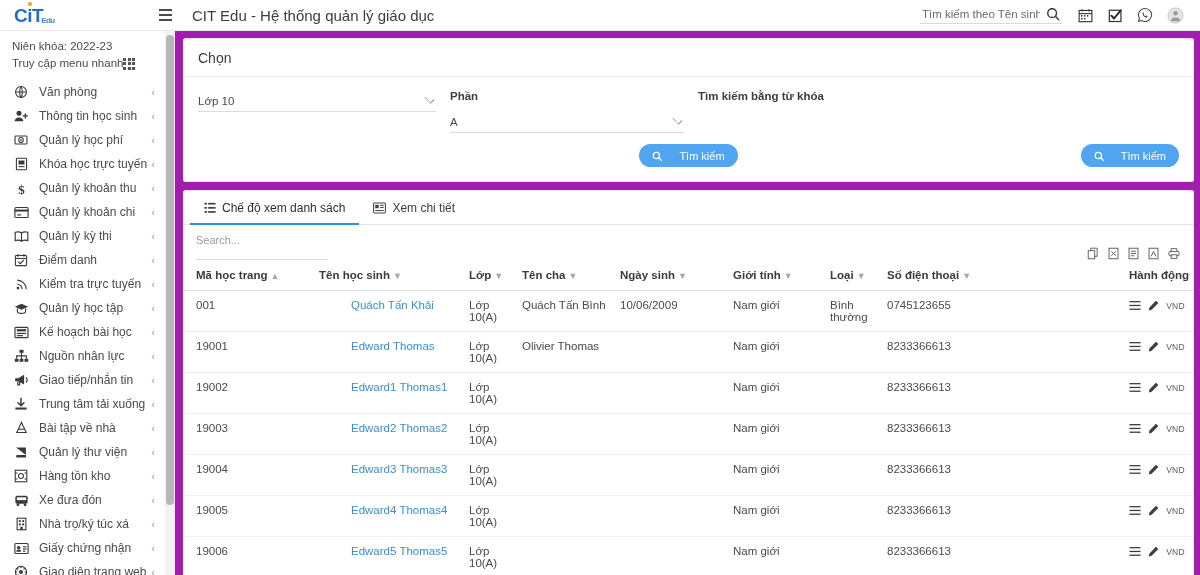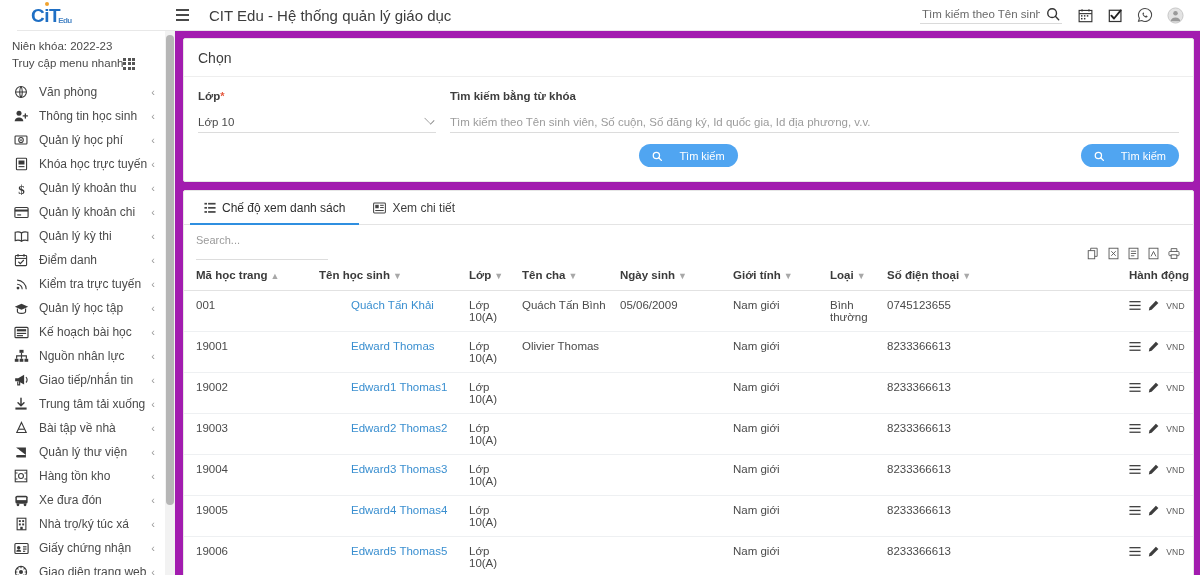--- a/index.html
+++ b/index.html
@@ -8,21 +8,21 @@
     font-family: "Liberation Sans", sans-serif;
     font-size: 13px;
     color: #454545;
     background: #ffffff;
     overflow: hidden;
   }
   .app { position: relative; width: 1200px; height: 575px; }
 
   
   .topbar {
-    position: absolute; top: 0; left: 17px; right: 0; height: 31px;
+    position: absolute; top: 0; left: 0; right: 0; height: 31px;
     background: #ffffff;
     border-bottom: 1px solid #e8e8e8;
     display: flex; align-items: center;
   }
   .logo-wrap {
     width: 142px; height: 31px; display: flex; align-items: center;
     padding-left: 14px;
   }
   .logo {
     font-family: "Liberation Sans", sans-serif;
@@ -531,35 +531,36 @@
     <div class="thumb"></div>
   </div>
 
   <div class="main">
 
     <div class="card">
       <div class="panel-title">Chọn</div>
 
       <div class="filters">
         <div class="fld lop">
-          <div class="fld-label">
-            <span>Lớp</span><span class="req">*</span>
-          </div>
           <div class="fld-ctrl">
             <span class="val">Lớp 10</span>
             <span class="caret-dn"></span>
           </div>
         </div>
 
+        <div class="fld phan">
+          <div class="fld-label">Phần</div>
+          <div class="fld-ctrl">
+            <span class="val">A</span>
+            <span class="caret-dn"></span>
+          </div>
+        </div>
 
         <div class="fld kw">
           <div class="fld-label">Tìm kiếm bằng từ khóa</div>
-          <div class="fld-ctrl">
-            <span class="ph">Tìm kiếm theo Tên sinh viên, Số cuộn, Số đăng ký, Id quốc gia, Id địa phương, v.v.</span>
-          </div>
         </div>
       </div>
 
       <div class="btn-row">
         <div class="btn-mid-wrap">
           <button class="btn-search">
             <svg width="10" height="10" viewBox="0 0 16 16" fill="none">
               <circle cx="7" cy="7" r="5" stroke="#fff" stroke-width="2"></circle>
               <line x1="10.7" y1="10.7" x2="15" y2="15" stroke="#fff" stroke-width="2.2" stroke-linecap="round"></line>
             </svg>
@@ -661,21 +662,21 @@
               <th><span>Số điện thoại</span><span class="sorter">▼</span></th>
               <th style="text-align: right;"><span>Hành động</span></th>
             </tr>
         </thead>
         <tbody id="tbody">
             <tr>
               <td class="col-pad-l"><span>001</span></td>
               <td class=" name"><a>Quách Tấn Khải</a></td>
               <td class=""><span>Lớp 10(A)</span></td>
               <td class=""><span>Quách Tấn Bình</span></td>
-              <td class=""><span>05/06/2009</span></td>
+              <td class=""><span>10/06/2009</span></td>
               <td class=""><span>Nam giới</span></td>
               <td class=""><span>Bình thường</span></td>
               <td class=""><span>0745123655</span></td>
               <td class="actions"><span class="act">
                   <svg width="12" height="11" viewBox="0 0 14 12">
                     <rect x="0.5" y="0.8" width="13" height="1.5" fill="#3d3d3d"></rect>
                     <rect x="0.5" y="5.2" width="13" height="1.5" fill="#3d3d3d"></rect>
                     <rect x="0.5" y="9.6" width="13" height="1.5" fill="#3d3d3d"></rect>
                   </svg>
                 </span><span class="act">

